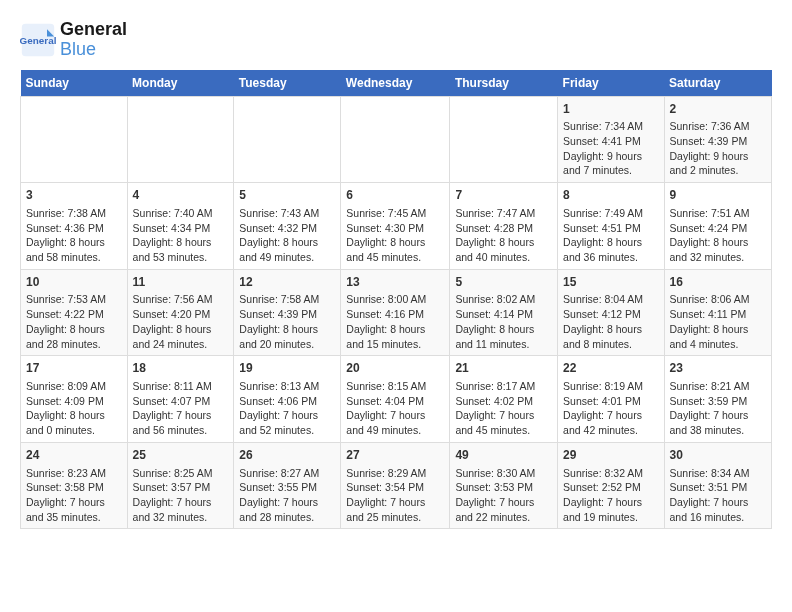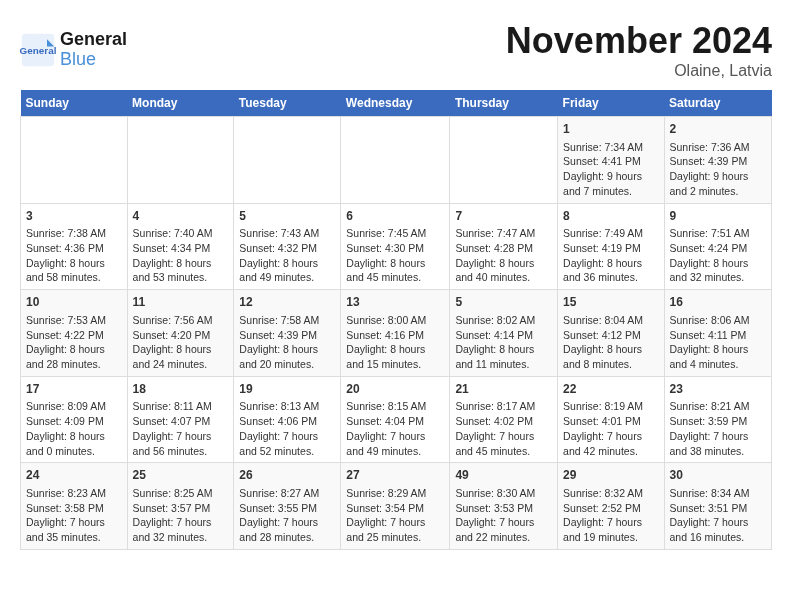--- a/index.html
+++ b/index.html
@@ -88,24 +88,20 @@
       <text x="20" y="24" text-anchor="middle" font-size="11" font-weight="bold" fill="#3a6bbf">General</text>
       <polygon points="30,8 38,16 30,16" fill="#4a90d9"></polygon>
     </svg>
     <div>
       <div style="font-size:18px;font-weight:bold;color:#1a1a1a;line-height:1.1;">
         <span style="color:#1a1a1a;">General</span>
       </div>
       <div style="font-size:18px;font-weight:normal;color:#4a90d9;line-height:1.1;">Blue</div>
     </div>
   </div>
-  <div class="title-area">
-    <div class="month-title">November 2024</div>
-    <div class="location">Olaine, Latvia</div>
-  </div>
 </div>
 
 <table>
   <thead>
     <tr>
     <th>Sunday</th>
         <th>Monday</th>
         <th>Tuesday</th>
         <th>Wednesday</th>
         <th>Thursday</th>
@@ -122,21 +118,21 @@
         <td class="empty-cell"></td>
         <td><span class="day-num">1</span><span>Sunrise: 7:34 AM</span><br><span>Sunset: 4:41 PM</span><br><span>Daylight: 9 hours and 7 minutes.</span></td>
         <td><span class="day-num">2</span><span>Sunrise: 7:36 AM</span><br><span>Sunset: 4:39 PM</span><br><span>Daylight: 9 hours and 2 minutes.</span></td>
       </tr>
       <tr>
         <td><span class="day-num">3</span><span>Sunrise: 7:38 AM</span><br><span>Sunset: 4:36 PM</span><br><span>Daylight: 8 hours and 58 minutes.</span></td>
         <td><span class="day-num">4</span><span>Sunrise: 7:40 AM</span><br><span>Sunset: 4:34 PM</span><br><span>Daylight: 8 hours and 53 minutes.</span></td>
         <td><span class="day-num">5</span><span>Sunrise: 7:43 AM</span><br><span>Sunset: 4:32 PM</span><br><span>Daylight: 8 hours and 49 minutes.</span></td>
         <td><span class="day-num">6</span><span>Sunrise: 7:45 AM</span><br><span>Sunset: 4:30 PM</span><br><span>Daylight: 8 hours and 45 minutes.</span></td>
         <td><span class="day-num">7</span><span>Sunrise: 7:47 AM</span><br><span>Sunset: 4:28 PM</span><br><span>Daylight: 8 hours and 40 minutes.</span></td>
-        <td><span class="day-num">8</span><span>Sunrise: 7:49 AM</span><br><span>Sunset: 4:19 PM</span><br><span>Daylight: 8 hours and 36 minutes.</span></td>
+        <td><span class="day-num">8</span><span>Sunrise: 7:49 AM</span><br><span>Sunset: 4:51 PM</span><br><span>Daylight: 8 hours and 36 minutes.</span></td>
         <td><span class="day-num">9</span><span>Sunrise: 7:51 AM</span><br><span>Sunset: 4:24 PM</span><br><span>Daylight: 8 hours and 32 minutes.</span></td>
       </tr>
       <tr>
         <td><span class="day-num">10</span><span>Sunrise: 7:53 AM</span><br><span>Sunset: 4:22 PM</span><br><span>Daylight: 8 hours and 28 minutes.</span></td>
         <td><span class="day-num">11</span><span>Sunrise: 7:56 AM</span><br><span>Sunset: 4:20 PM</span><br><span>Daylight: 8 hours and 24 minutes.</span></td>
         <td><span class="day-num">12</span><span>Sunrise: 7:58 AM</span><br><span>Sunset: 4:39 PM</span><br><span>Daylight: 8 hours and 20 minutes.</span></td>
         <td><span class="day-num">13</span><span>Sunrise: 8:00 AM</span><br><span>Sunset: 4:16 PM</span><br><span>Daylight: 8 hours and 15 minutes.</span></td>
         <td><span class="day-num">5</span><span>Sunrise: 8:02 AM</span><br><span>Sunset: 4:14 PM</span><br><span>Daylight: 8 hours and 11 minutes.</span></td>
         <td><span class="day-num">15</span><span>Sunrise: 8:04 AM</span><br><span>Sunset: 4:12 PM</span><br><span>Daylight: 8 hours and 8 minutes.</span></td>
         <td><span class="day-num">16</span><span>Sunrise: 8:06 AM</span><br><span>Sunset: 4:11 PM</span><br><span>Daylight: 8 hours and 4 minutes.</span></td>

